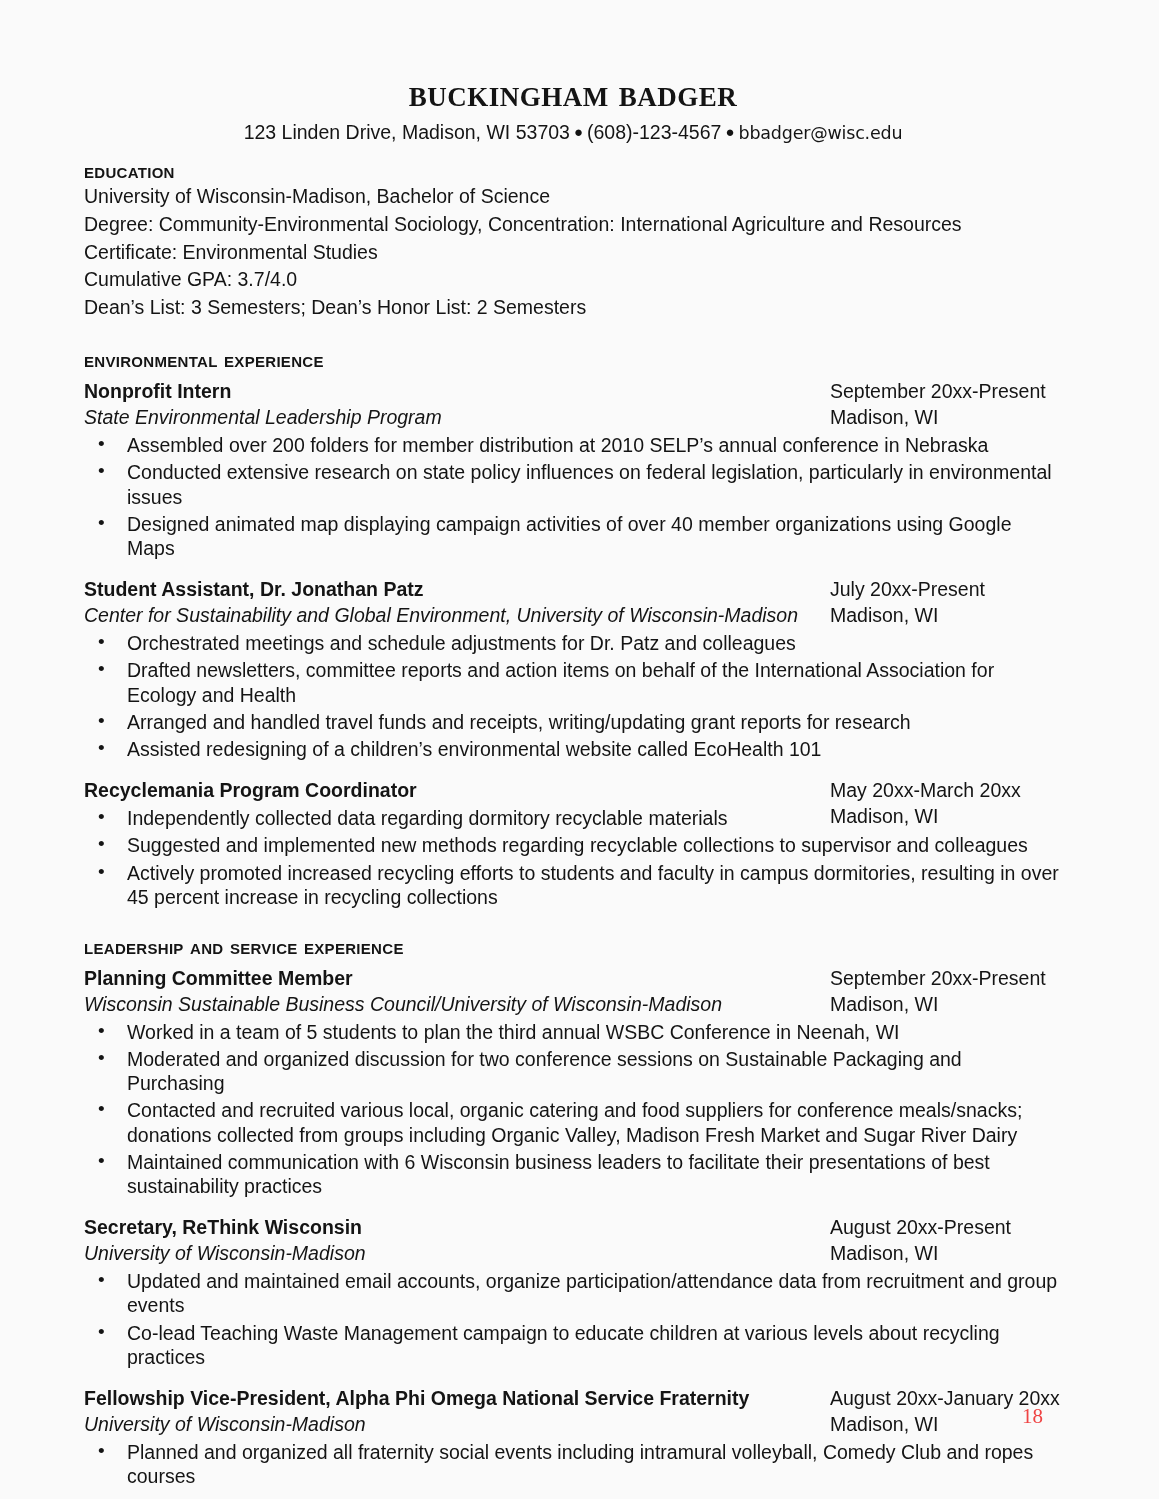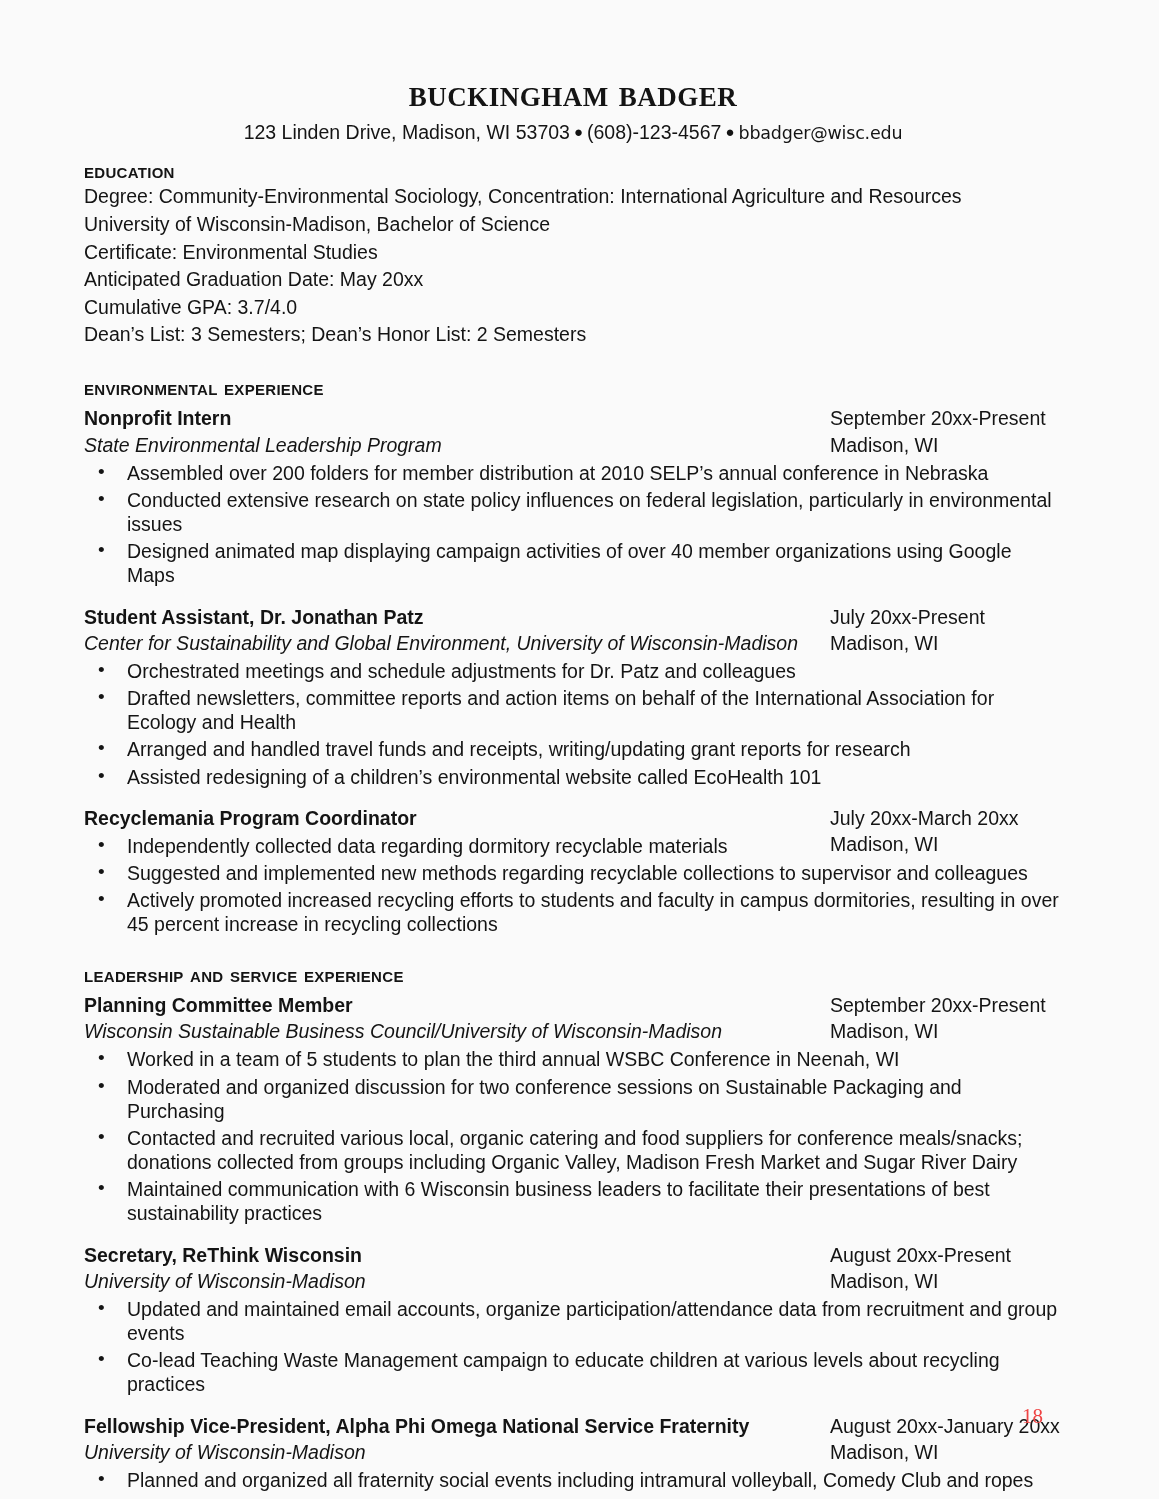--- a/index.html
+++ b/index.html
@@ -153,24 +153,23 @@
   <div class="content">
 
     <div class="name">Buckingham Badger</div>
 
     <div class="contact">
       <span>123 Linden Drive, Madison, WI 53703</span><span class="sep">●</span><span>(608)-123-4567</span><span class="sep">●</span><span class="email">bbadger@wisc.edu</span>
     </div>
 
     <div class="section-head sec-edu">Education</div>
     <div>
+      <div class="line">University of Wisconsin-Madison, Bachelor of Science</div>
       <div class="line">Degree: Community-Environmental Sociology, Concentration: International Agriculture and Resources</div>
-      <div class="line">University of Wisconsin-Madison, Bachelor of Science</div>
       <div class="line">Certificate: Environmental Studies</div>
-      <div class="line">Anticipated Graduation Date: May 20xx</div>
       <div class="line">Cumulative GPA: 3.7/4.0</div>
       <div class="line">Dean’s List: 3 Semesters; Dean’s Honor List: 2 Semesters</div>
     </div>
 
     <div class="section-head sec-env">Environmental Experience</div>
 
     <div class="entry">
       <div class="entry-row">
         <span class="entry-title">Nonprofit Intern</span>
         <span class="entry-right">September 20xx-Present</span>
@@ -199,21 +198,21 @@
         <li>Orchestrated meetings and schedule adjustments for Dr. Patz and colleagues</li>
         <li>Drafted newsletters, committee reports and action items on behalf of the International Association for Ecology and Health</li>
         <li>Arranged and handled travel funds and receipts, writing/updating grant reports for research</li>
         <li>Assisted redesigning of a children’s environmental website called EcoHealth 101</li>
       </ul>
     </div>
 
     <div class="entry">
       <div class="entry-row">
         <span class="entry-title">Recyclemania Program Coordinator</span>
-        <span class="entry-right">July 20xx-March 20xx</span>
+        <span class="entry-right">May 20xx-March 20xx</span>
       </div>
       <div class="entry-row">
         <span class="entry-right">Madison, WI</span>
       </div>
       <ul class="bullets">
         <li>Independently collected data regarding dormitory recyclable materials</li>
         <li>Suggested and implemented new methods regarding recyclable collections to supervisor and colleagues</li>
         <li>Actively promoted increased recycling efforts to students and faculty in campus dormitories, resulting in over 45 percent increase in recycling collections</li>
       </ul>
     </div>

